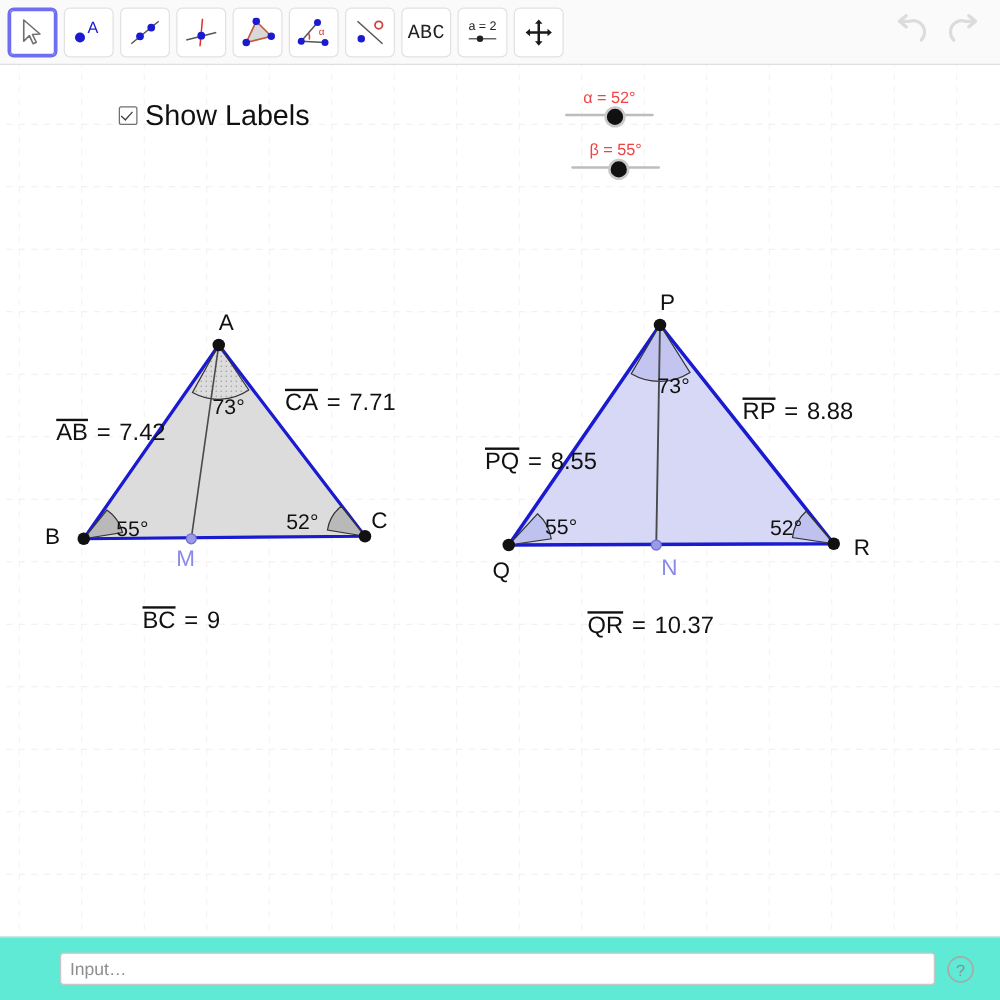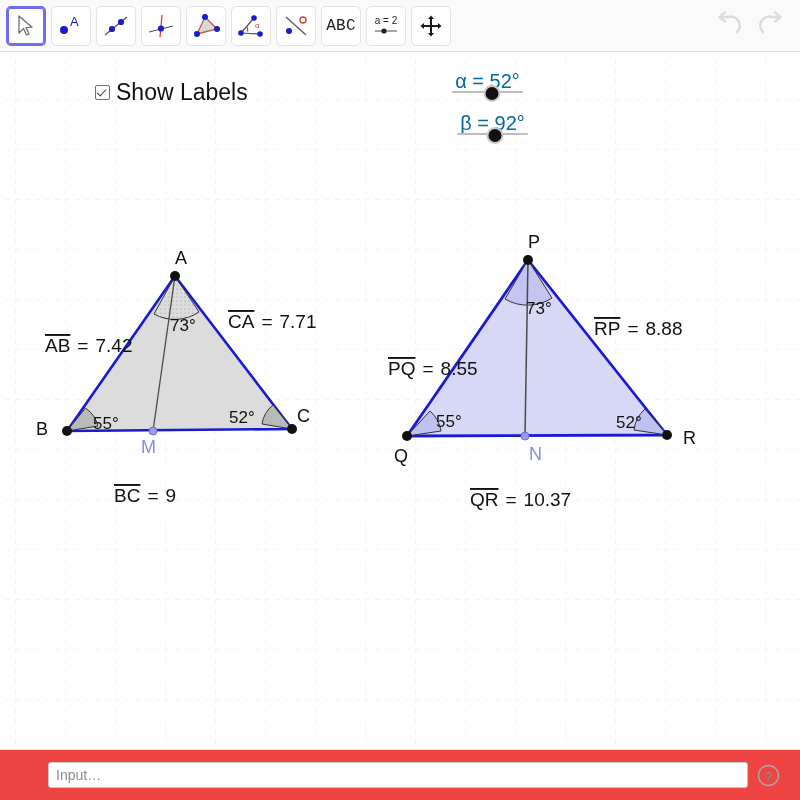--- a/index.html
+++ b/index.html
@@ -79,40 +79,40 @@
     border-width: 0 1.7px 1.7px 0;
     transform: rotate(42deg);
   }
   .cblabel { font-size: 23px; color: #111; }
 
   
   .slider-wrap { position: absolute; }
   .slider-label {
     position: absolute; left: 50%; transform: translateX(-50%);
     top: -21px;
-    font-size: 20px; color: #0369a1; white-space: nowrap;
+    font-size: 13px; color: #ef4444; white-space: nowrap;
   }
   .slider-track {
     position: absolute; left: 0; top: 0;
     height: 2px; background: #bdbdbd; border-radius: 1px;
   }
   .slider-knob {
     position: absolute; top: -6px;
     width: 13px; height: 13px; border-radius: 50%;
     background: #111;
     border: 2px solid #c9c9c9;
     box-sizing: content-box;
     transform: translateX(-50%);
   }
 
   
   #inputbar {
     position: absolute; left: 0; top: 749px;
     width: 800px; height: 51px;
-    background: #ef4444;
+    background: #5eead4;
     border-top: 1px solid #e3e3e3;
     box-sizing: border-box;
   }
   #input-field {
     position: absolute; left: 48px; top: 12px;
     width: 700px; height: 26px;
     background: #fff;
     border: 1px solid #c8c8c8;
     border-radius: 3px;
     box-sizing: border-box;
@@ -350,21 +350,21 @@
     </div>
 
 
     <div class="slider-wrap" style="left:452px; top:39px; width:71px; height:2px">
       <span class="slider-label">α = 52°</span>
       <span class="slider-track" style="width:71px"></span>
       <span class="slider-knob" style="left:57%"></span>
     </div>
 
     <div class="slider-wrap" style="left:457px; top:81px; width:71px; height:2px">
-      <span class="slider-label">β = 92°</span>
+      <span class="slider-label">β = 55°</span>
       <span class="slider-track" style="width:71px"></span>
       <span class="slider-knob" style="left:54%"></span>
     </div>
   </div>
 
   <div id="inputbar">
     <input id="input-field" type="text" placeholder="Input…" style="">
     <div id="help-btn">
       <svg width="23" height="23" viewBox="0 0 23 23">
         <circle cx="11.5" cy="11.5" r="10" fill="none" stroke="#a8a8a8" stroke-width="1.3"></circle>

